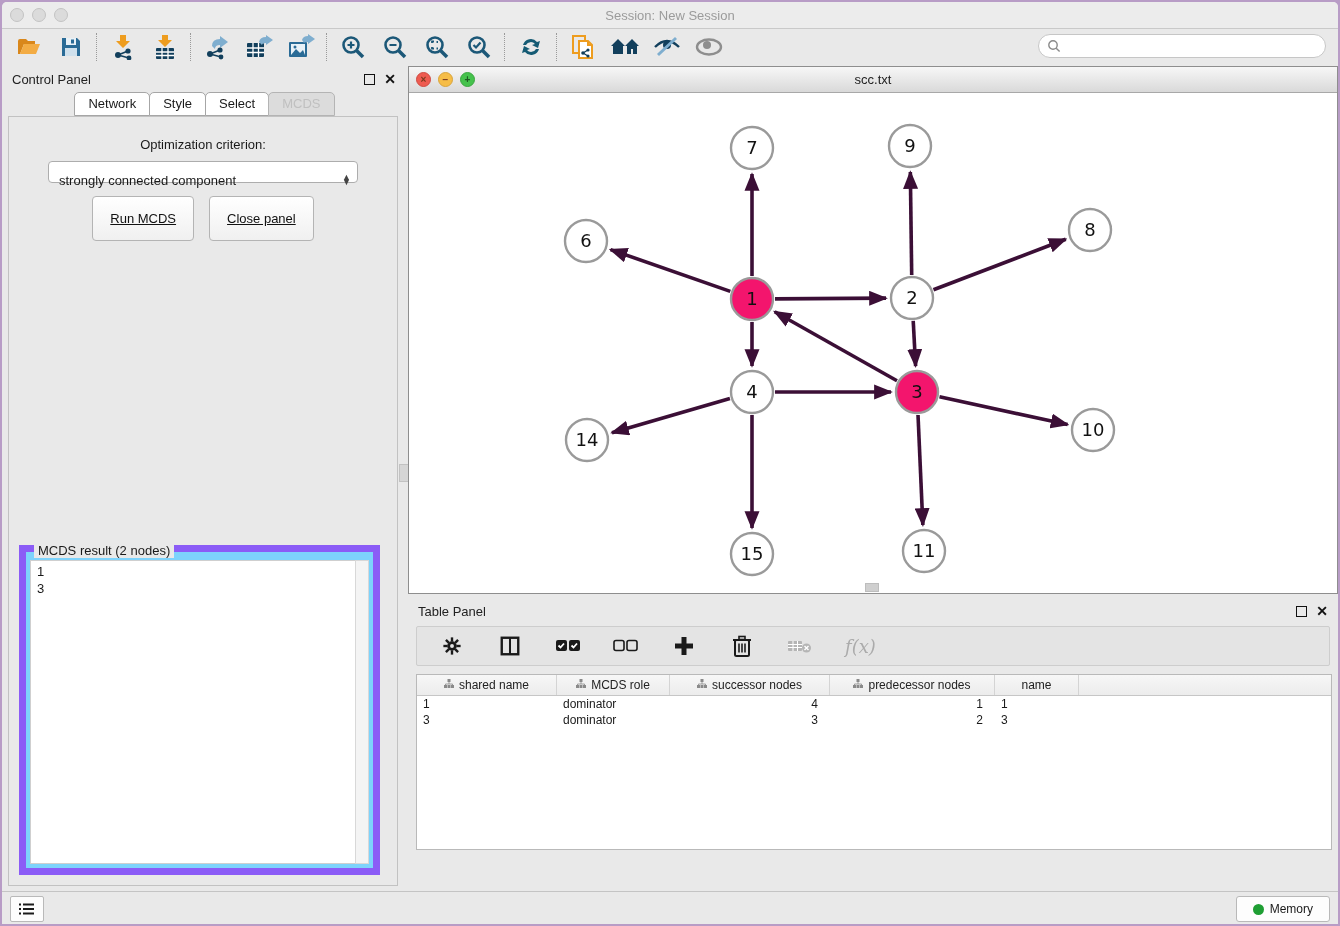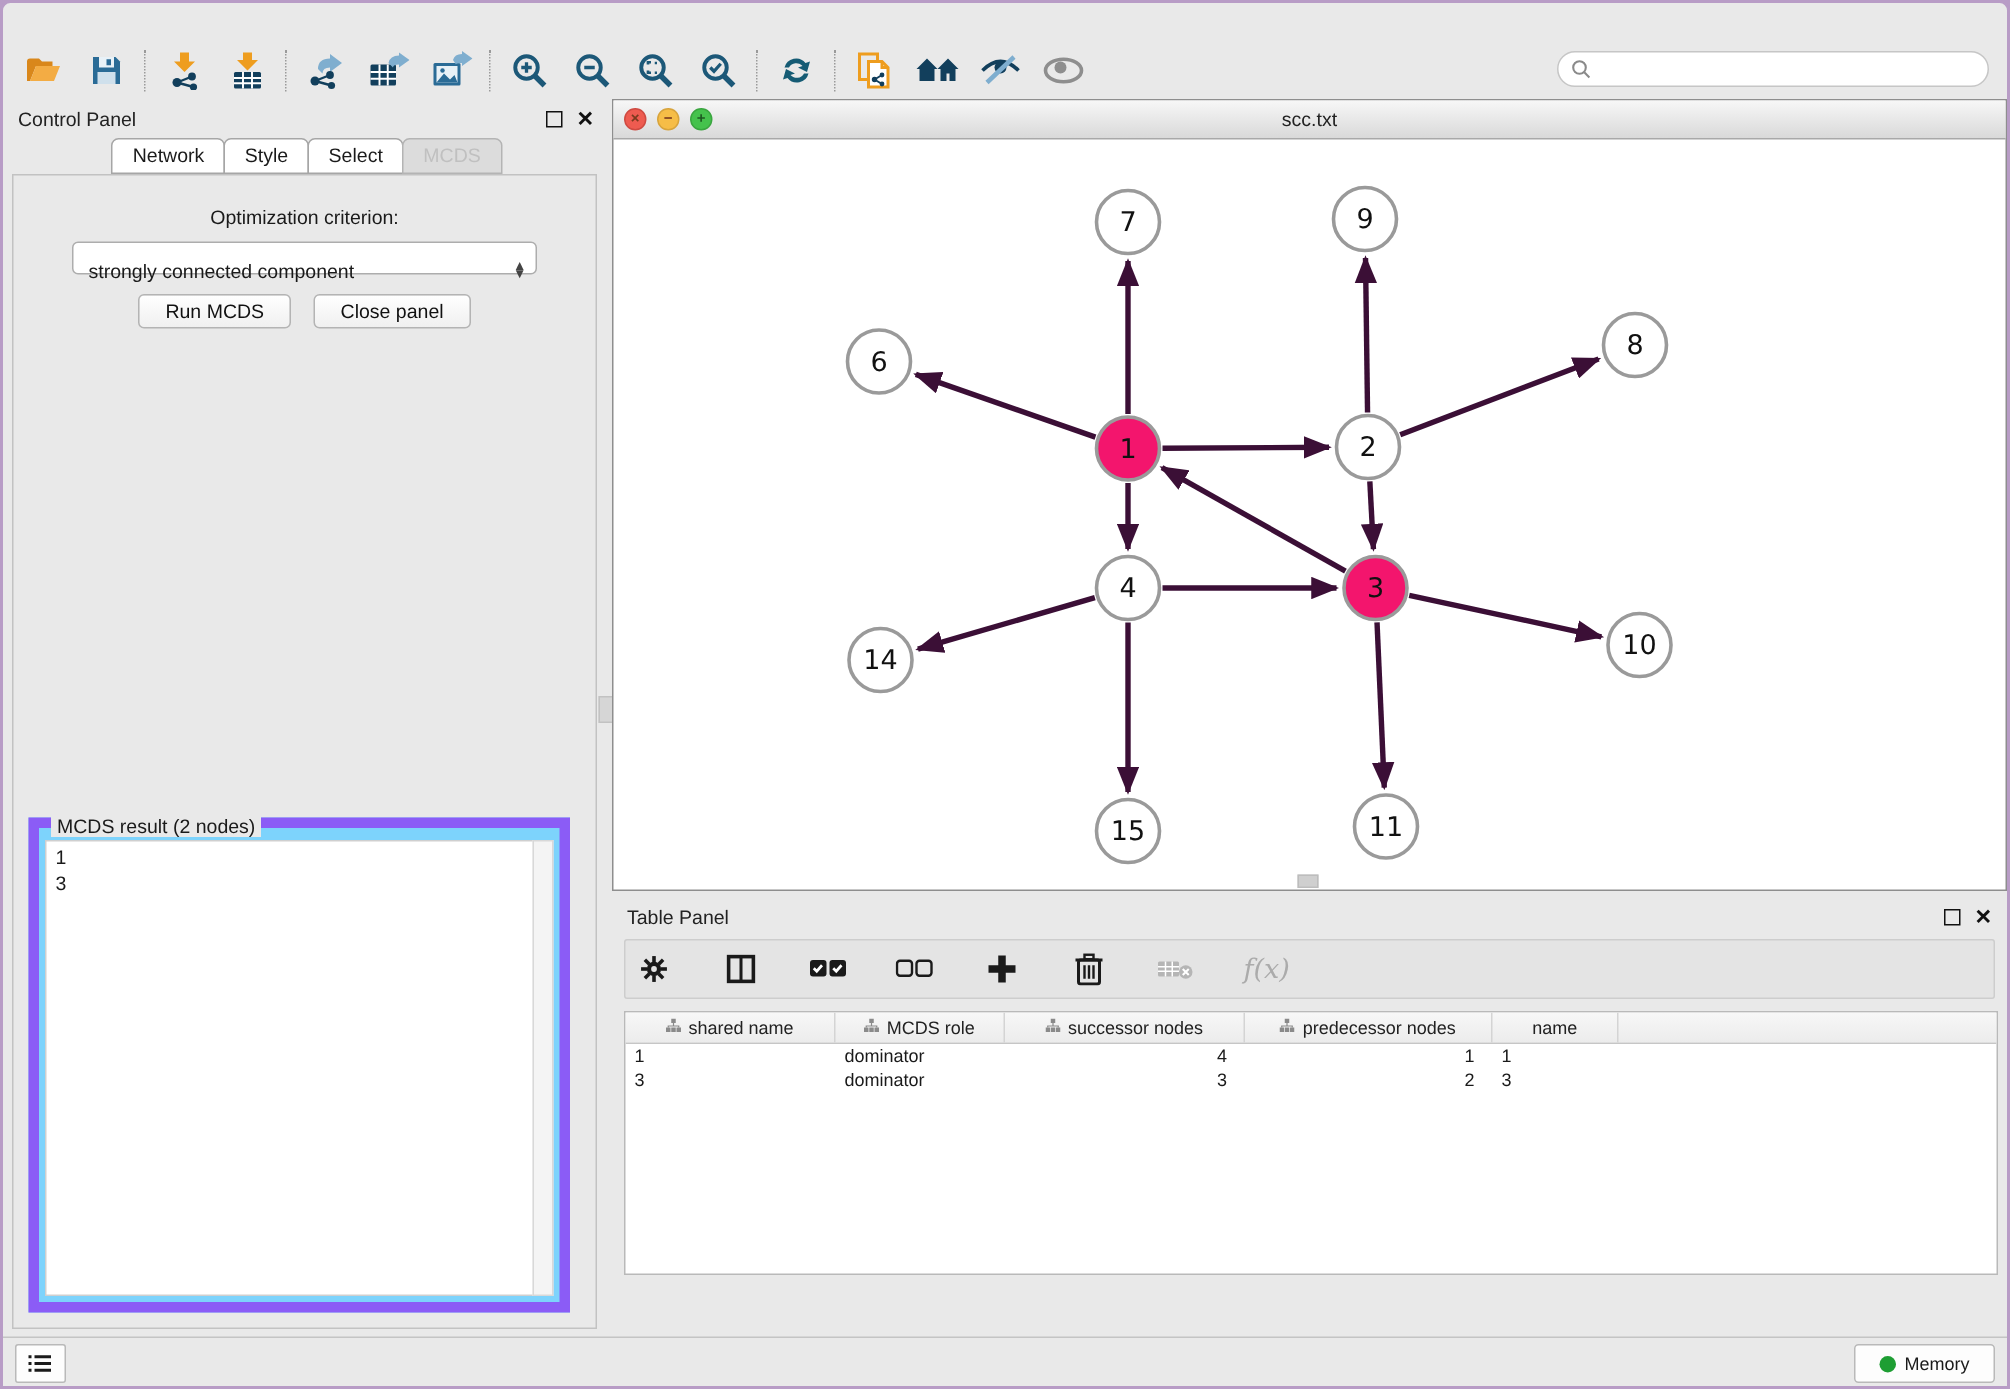--- a/index.html
+++ b/index.html
@@ -34,21 +34,21 @@
   .tabs-top .tab{border-radius:5px 5px 0 0;}
   .tabs-bottom .tab{border-radius:0 0 6px 6px;}
   .tab.active{background:#DCDCDC;color:#C0C0C0;border-color:#B4B4B4;}
   #cp-content{position:absolute;left:6px;right:8px;top:50px;bottom:4px;border:1px solid #C2C2C2;background:#E9E9E9;}
   #opt-label{text-align:center;margin-top:20px;font-size:13px;}
   #criterion-select{margin:9px auto 0;width:310px;height:22px;background:#fff;border:1px solid #ADADAD;
       border-radius:4px;display:flex;align-items:center;padding:16px 6px 0 10px;box-sizing:border-box;font-size:13px;}
   .stepper{margin-left:auto;display:flex;flex-direction:column;line-height:5px;font-size:9px;color:#444;}
   #cp-buttons{display:flex;justify-content:center;gap:15px;margin-top:13px;}
   .mac-btn{background:linear-gradient(#FFFFFF,#F0F0F0);border:1px solid #B4B4B4;border-radius:4px;
-           padding:3px 17px;font-size:13px;color:#111;}
+           padding:14px 17px;font-size:13px;color:#111;text-decoration:underline;}
   #mcds-fieldset{position:absolute;left:10px;right:17px;top:428px;bottom:10px;border:7px solid #8b5cf6;background:#7dd3fc;}
   #mcds-legend{position:absolute;top:-9px;left:8px;background:#E9E9E9;padding:0 4px;font-size:13px;}
   #mcds-text{position:absolute;left:4px;right:16px;top:8px;bottom:4px;background:#fff;border:1px solid #CFCFCF;
              font-size:13px;padding:2px 0 0 6px;line-height:17px;}
   #mcds-scroll{position:absolute;right:4px;top:8px;bottom:4px;width:12px;background:#F4F4F4;border:1px solid #D8D8D8;}
 
   
   #net-frame{position:absolute;left:406px;top:64px;width:930px;height:528px;border:1px solid #8E8E8E;
              box-sizing:border-box;background:#fff;}
   #net-titlebar{height:25px;background:linear-gradient(#F7F7F7,#D9D9D9);border-bottom:1px solid #A8A8A8;
@@ -58,21 +58,21 @@
   #net-title{position:absolute;left:0;right:0;text-align:center;font-size:13px;color:#222;}
   #graph-canvas{position:absolute;left:0;top:25px;right:0;bottom:0;}
   #net-grip{position:absolute;left:456px;bottom:1px;width:12px;height:7px;background:#CFCFCF;border:1px solid #BDBDBD;}
 
   
   #v-grip{position:absolute;left:397px;top:462px;width:8px;height:16px;background:#D6D6D6;border:1px solid #C2C2C2;}
 
   
   #table-panel{position:absolute;left:406px;top:596px;width:930px;height:292px;}
   #tp-toolbar{position:absolute;left:8px;right:8px;top:28px;height:40px;background:#E4E4E4;
-              border:1px solid #CDCDCD;border-radius:2px;display:flex;align-items:center;padding-left:6px;box-sizing:border-box;gap:32px;}
+              border:1px solid #CDCDCD;border-radius:2px;display:flex;align-items:center;padding-left:22px;box-sizing:border-box;gap:32px;}
   .tp-icon{display:flex;align-items:center;justify-content:center;width:26px;height:26px;}
   #fx-label{font-family:"DejaVu Serif",serif;font-style:italic;font-size:18px;color:#ABABAB;}
   #node-table{position:absolute;left:8px;right:6px;top:76px;height:174px;background:#fff;border:1px solid #B9B9B9;overflow:hidden;}
   #nt-header{display:flex;height:20px;background:linear-gradient(#F7F7F7,#ECECEC);border-bottom:1px solid #C6C6C6;}
   .nt-hcell{display:flex;align-items:center;justify-content:center;font-size:12px;color:#222;
             border-right:1px solid #D4D4D4;box-sizing:border-box;gap:5px;}
   .nt-row{display:flex;height:16px;font-size:12px;}
   .nt-cell{box-sizing:border-box;padding:0 12px 0 6px;line-height:16px;}
   .nt-cell.right{text-align:right;}
   #tp-tabs{position:absolute;left:0;right:0;bottom:4px;}
@@ -83,20 +83,26 @@
             border-radius:2px;display:flex;align-items:center;justify-content:center;}
   #memory-btn{position:absolute;right:8px;top:4px;height:24px;background:#FDFDFD;border:1px solid #B9B9B9;
               border-radius:3px;display:flex;align-items:center;gap:6px;padding:0 16px;font-size:12px;}
   #mem-dot{width:11px;height:11px;border-radius:50%;background:#1E9E33;}
 </style>
 </head>
 <body>
 
 <div id="app">
 
+  <div id="titlebar">
+    <span class="tl-dot"></span>
+    <span class="tl-dot"></span>
+    <span class="tl-dot"></span>
+    <div id="window-title">Session: New Session</div>
+  </div>
 
   <div id="toolbar">
       <span class="tb-icon">
         <svg width="26" height="24" viewBox="0 0 26 24">
           <path d="M2 19 V6 q0-2 2-2 h6 l2 2 h7 v3 H8 L4 19 Z" fill="#D9871B"></path>
           <path d="M8 9 h16 l-4 10 H4 Z" fill="#F3AC44"></path>
         </svg>
       </span>
       <span class="tb-icon">
         <svg width="22" height="22" viewBox="0 0 22 22">

